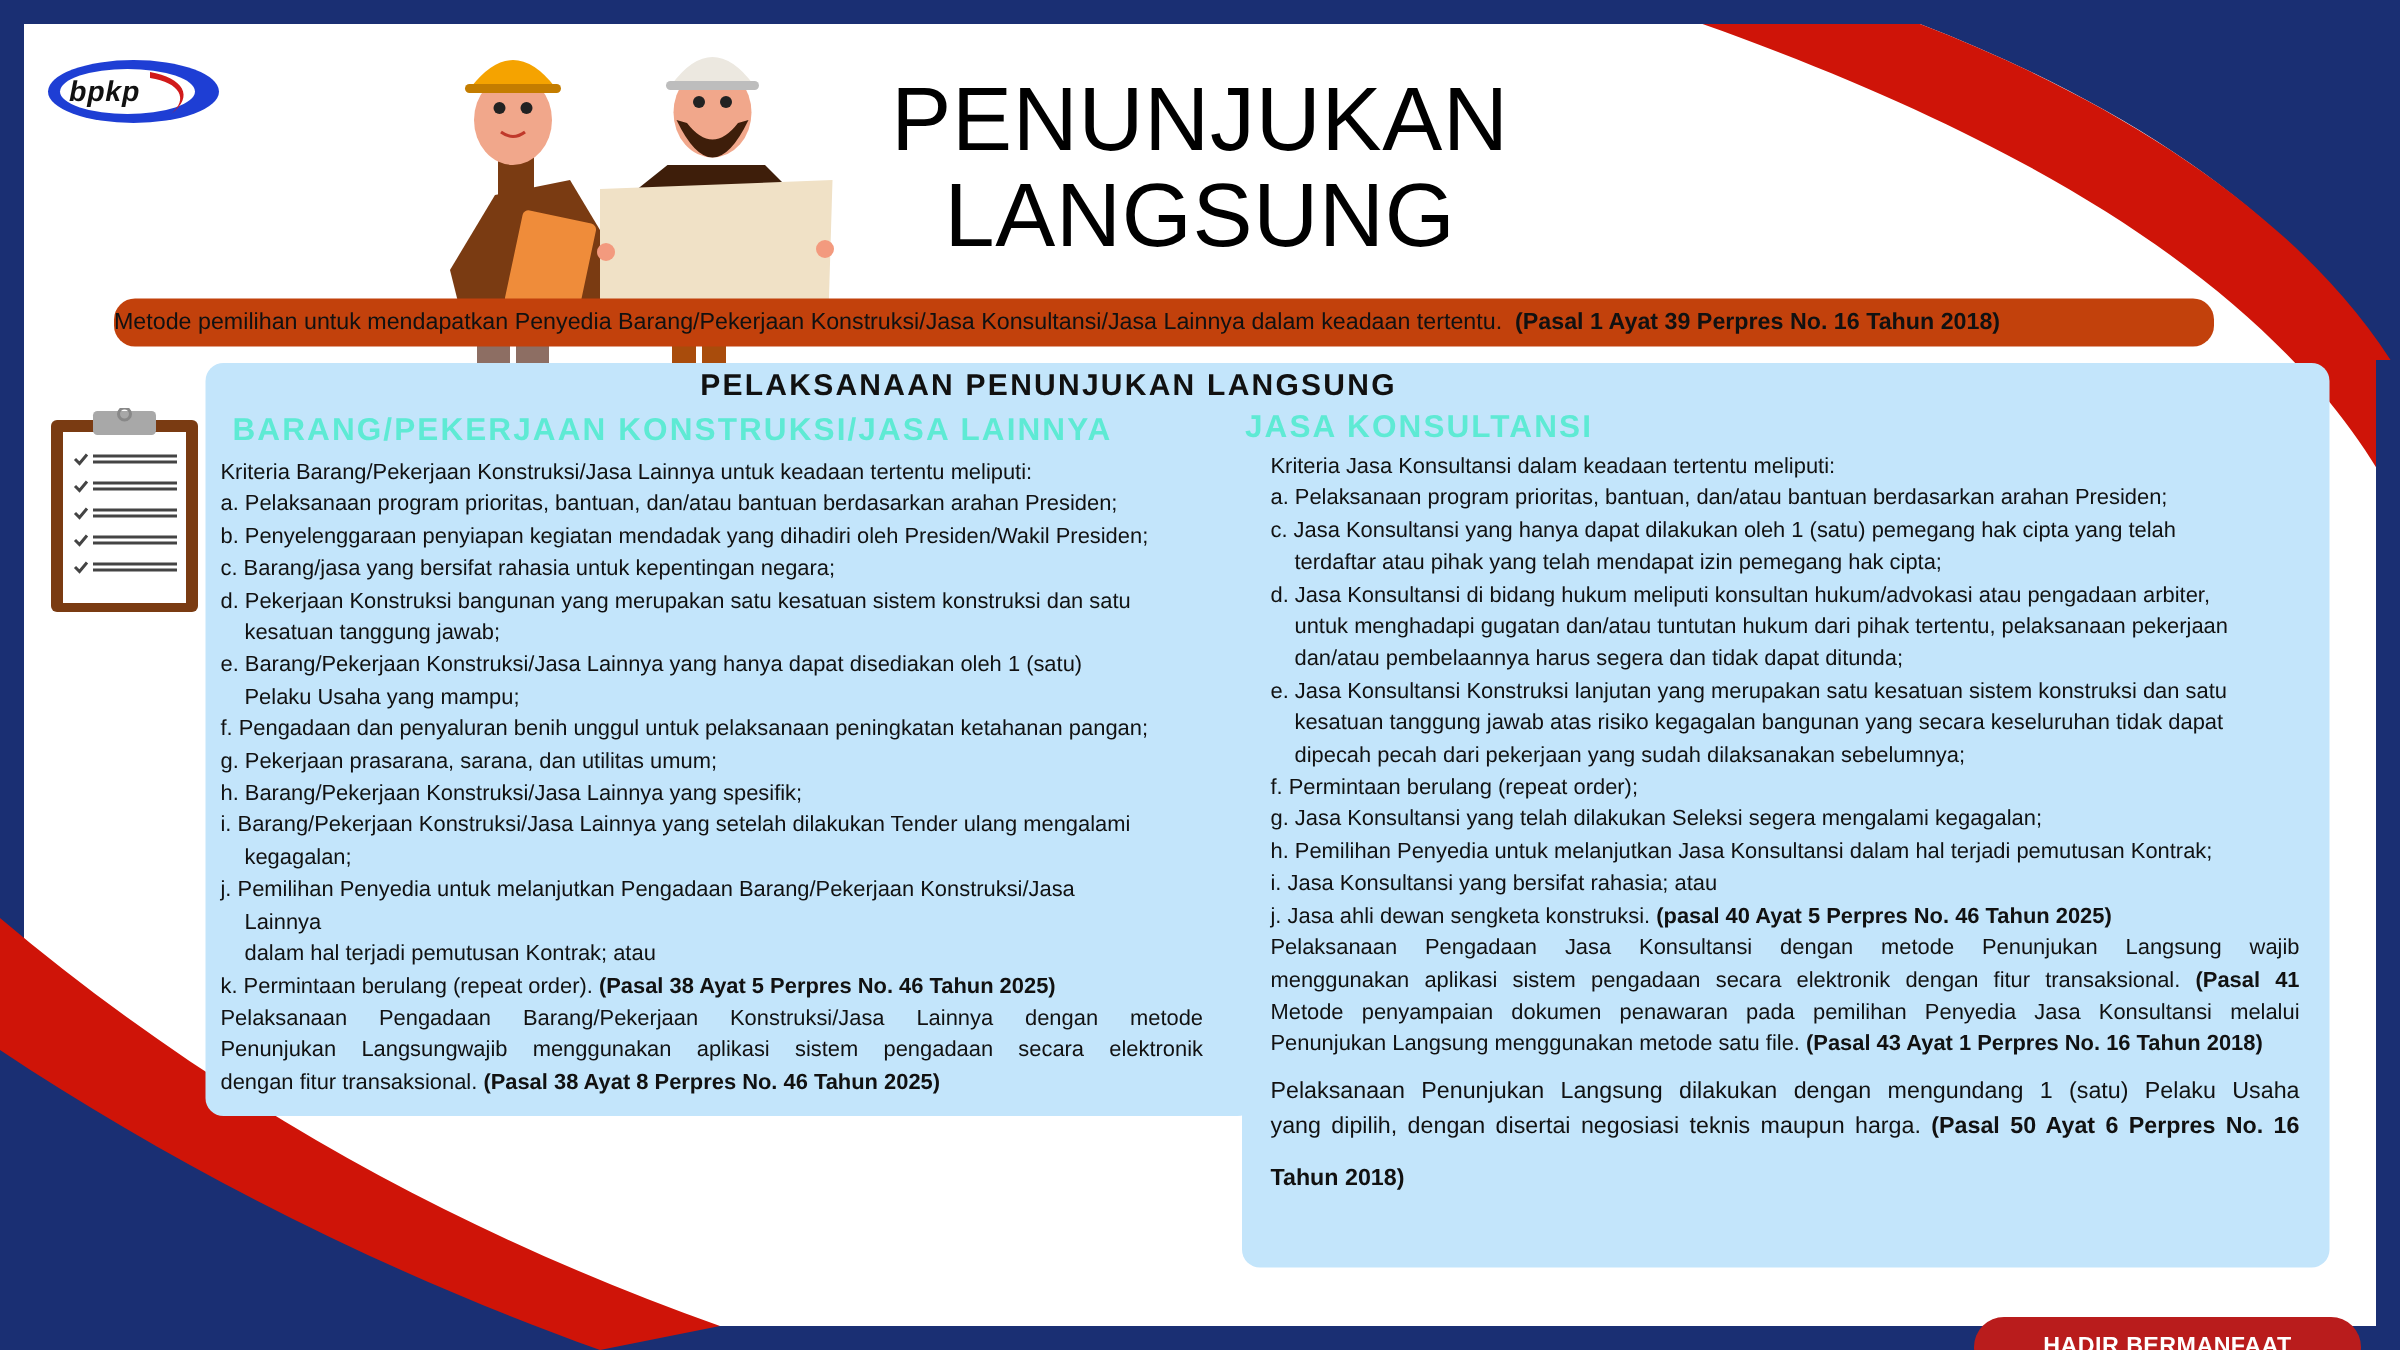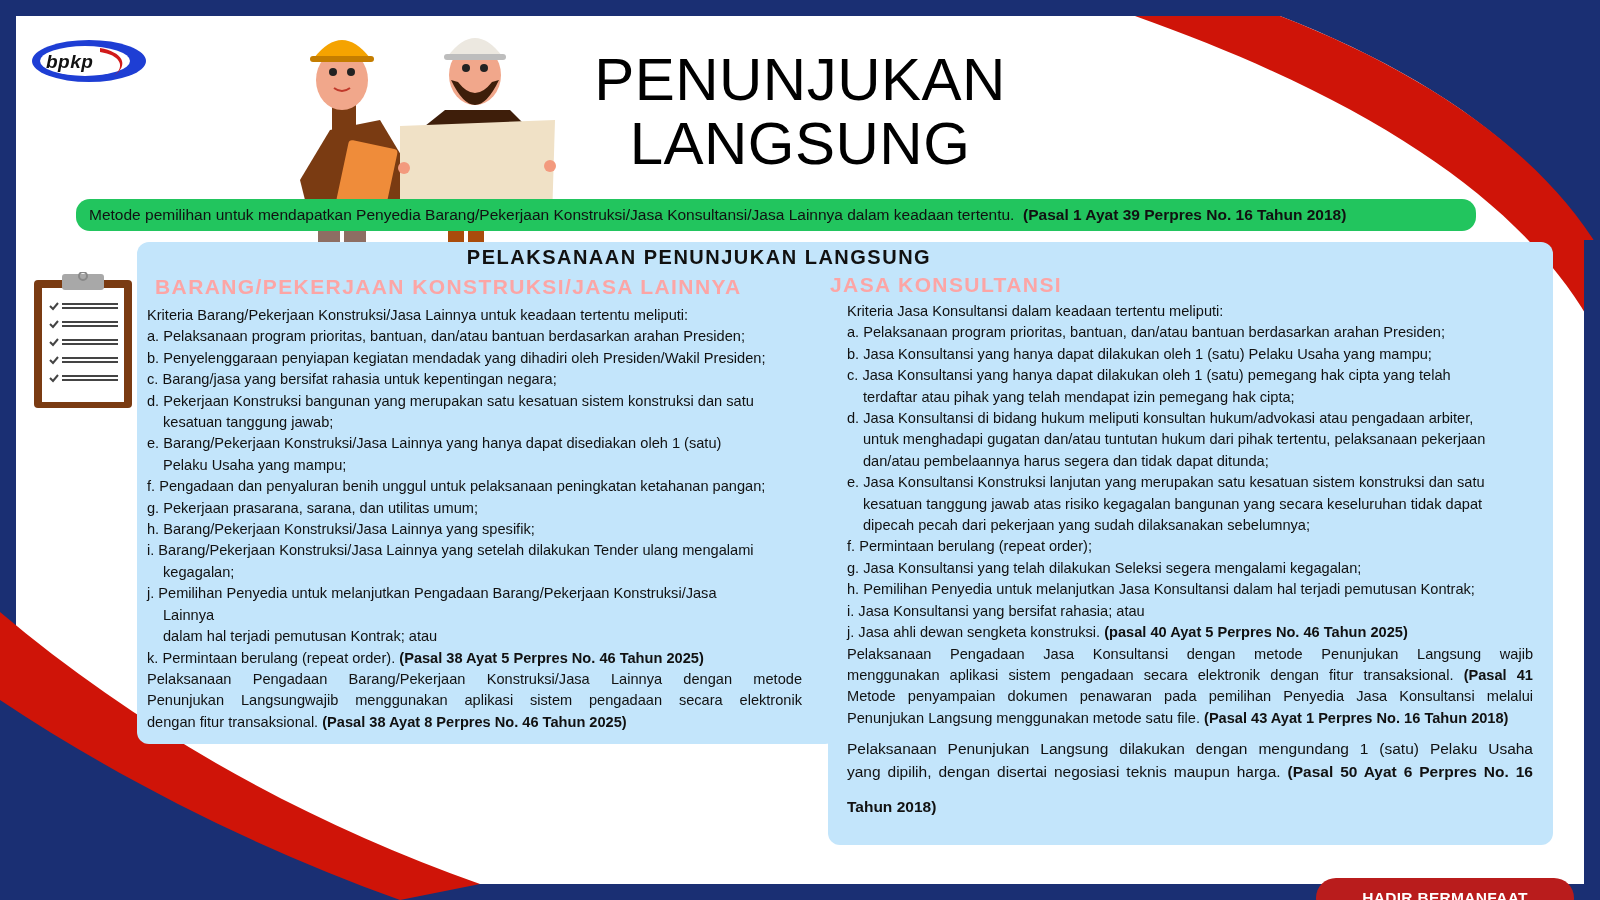--- a/index.html
+++ b/index.html
@@ -4,27 +4,27 @@
 <style>
   html, body { margin:0; padding:0; }
   body { width:1600px; height:900px; position:relative; overflow:hidden; background:#1a2f73; font-family:"Liberation Sans", sans-serif; color:#111; }
   .canvas { position:absolute; left:0; top:0; width:1600px; height:900px; }
   .white-sheet { position:absolute; left:16px; top:16px; width:1568px; height:868px; background:#ffffff; }
   .deco { position:absolute; left:0; top:0; }
   .logo { position:absolute; left:30px; top:38px; width:118px; height:46px; }
   .logo-text { position:absolute; left:46px; top:51px; font-family:"Liberation Sans", sans-serif; font-style:italic; font-weight:bold; font-size:19px; color:#111; letter-spacing:0.5px; }
   .workers { position:absolute; left:270px; top:20px; width:300px; height:225px; }
   .title { position:absolute; left:570px; top:48px; width:460px; text-align:center; font-family:"Liberation Sans", sans-serif; font-weight:normal; font-size:60px; line-height:64px; color:#000; letter-spacing:0.5px; }
-  .definition { position:absolute; left:76px; top:199px; width:1400px; height:32px; background:#22c55e; border-radius:14px; font-size:15.5px; line-height:32px; padding-left:13px; box-sizing:border-box; white-space:nowrap; }
+  .definition { position:absolute; left:76px; top:199px; width:1400px; height:32px; background:#c2410c; border-radius:14px; font-size:15.5px; line-height:32px; box-sizing:border-box; white-space:nowrap; }
   .definition b { font-weight:bold; }
   .panel-left { position:absolute; left:137px; top:242px; width:700px; height:502px; background:#c3e5fb; border-radius:12px; }
   .panel-right { position:absolute; left:828px; top:242px; width:725px; height:603px; background:#c3e5fb; border-radius:12px; }
   .panel-join { position:absolute; left:700px; top:242px; width:140px; height:100px; background:#c3e5fb; }
   .panel-heading { position:absolute; left:137px; top:244px; width:1124px; text-align:center; font-weight:bold; font-size:20px; letter-spacing:1.5px; line-height:26px; color:#111; }
-  .col-title { position:absolute; font-weight:bold; font-size:21px; letter-spacing:1.4px; color:#fca5a5; line-height:26px; }
+  .col-title { position:absolute; font-weight:bold; font-size:21px; letter-spacing:1.4px; color:#5eead4; line-height:26px; }
   .col-left-title { left:155px; top:274px; }
   .col-right-title { left:830px; top:272px; }
   .col-body { position:absolute; font-size:14.6px; line-height:21.4px; color:#111; }
   .col-left-body { left:147px; top:305px; width:655px; }
   .col-right-body { left:864px; top:301px; width:700px; }
   .line { white-space:nowrap; }
   .indent { padding-left:16px; }
   .just { text-align:justify; text-align-last:justify; white-space:normal; }
   .ref { font-weight:bold; }
   .gap { height:8px; }
@@ -152,21 +152,20 @@
     <div class="line">
       <span>dengan fitur transaksional.</span>
       <span class="ref">(Pasal 38 Ayat 8 Perpres No. 46 Tahun 2025)</span>
     </div>
   </div>
 
   <div class="col-title col-right-title">JASA KONSULTANSI</div>
   <div class="col-body col-right-body" style="left:847px; width:686px;">
     <div class="line">Kriteria Jasa Konsultansi dalam keadaan tertentu  meliputi:</div>
     <div class="line">a. Pelaksanaan program prioritas, bantuan, dan/atau bantuan berdasarkan arahan Presiden;</div>
-    <div class="line">b. Jasa Konsultansi yang hanya dapat dilakukan oleh 1 (satu) Pelaku Usaha yang mampu;</div>
     <div class="line">c. Jasa Konsultansi yang hanya dapat dilakukan oleh 1 (satu) pemegang hak cipta yang telah</div>
     <div class="line indent">terdaftar atau pihak yang telah mendapat izin pemegang hak cipta;</div>
     <div class="line">d. Jasa Konsultansi di bidang hukum meliputi konsultan hukum/advokasi atau pengadaan arbiter,</div>
     <div class="line indent">untuk menghadapi gugatan dan/atau tuntutan hukum dari pihak tertentu, pelaksanaan pekerjaan</div>
     <div class="line indent">dan/atau pembelaannya harus segera dan tidak dapat ditunda;</div>
     <div class="line">e. Jasa Konsultansi Konstruksi lanjutan yang merupakan satu kesatuan sistem konstruksi dan satu</div>
     <div class="line indent">kesatuan tanggung jawab atas risiko kegagalan bangunan yang secara keseluruhan tidak dapat</div>
     <div class="line indent">dipecah pecah dari pekerjaan yang sudah dilaksanakan sebelumnya;</div>
     <div class="line">f. Permintaan berulang (repeat order);</div>
     <div class="line">g. Jasa Konsultansi yang telah dilakukan Seleksi segera mengalami kegagalan;</div>

